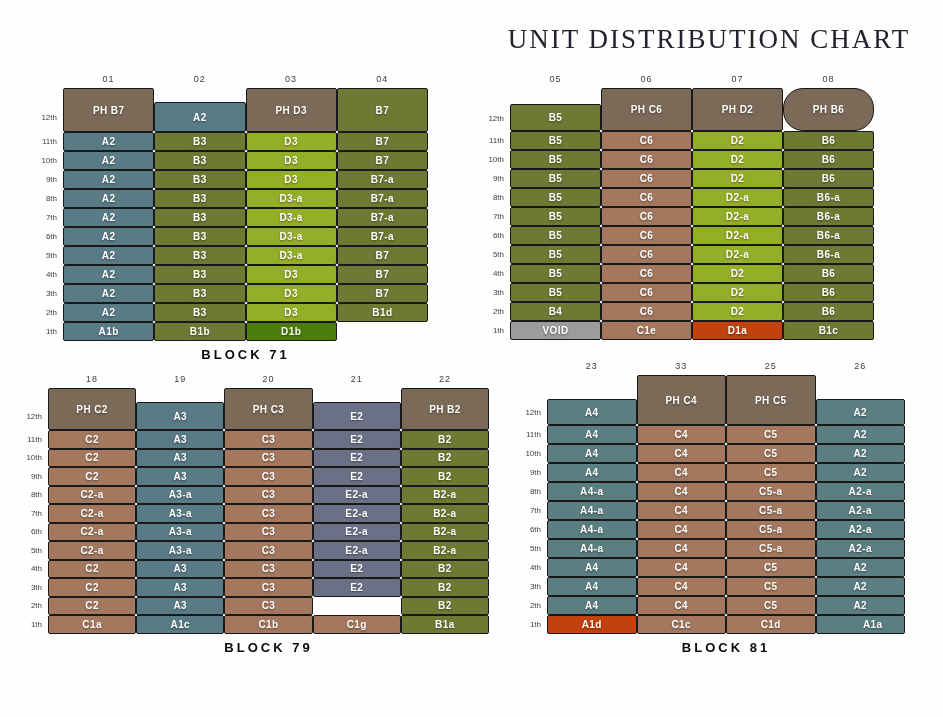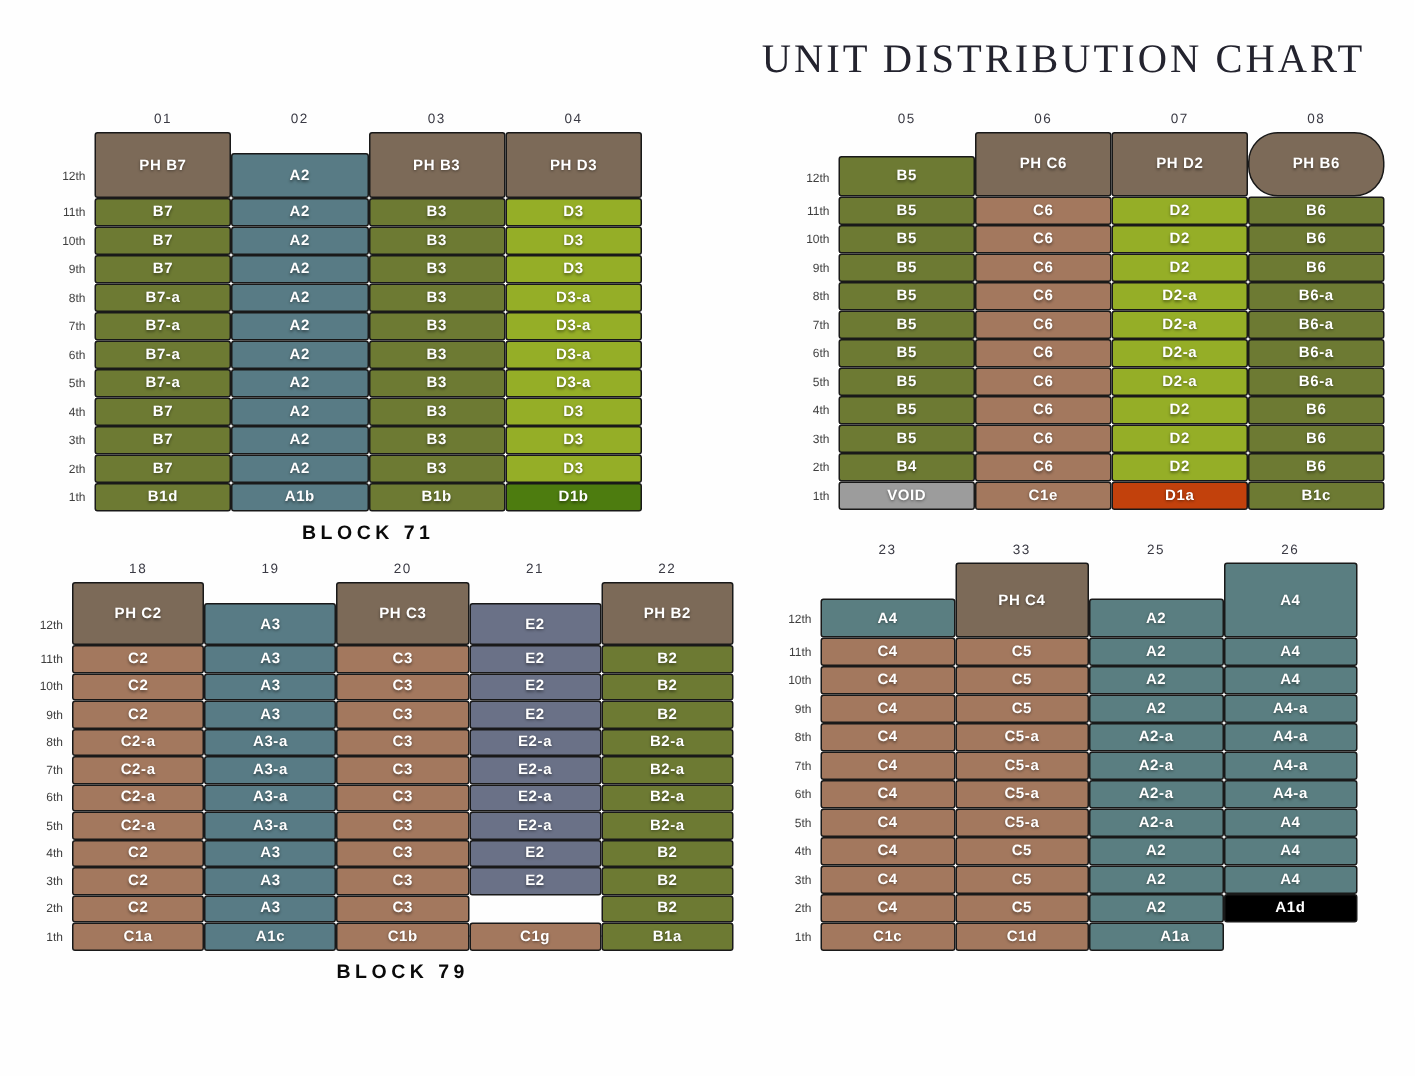--- a/index.html
+++ b/index.html
@@ -61,21 +61,20 @@
             <div class="floor">6th</div>
             <div class="floor">5th</div>
             <div class="floor">4th</div>
             <div class="floor">3th</div>
             <div class="floor">2th</div>
             <div class="floor">1th</div>
           </div>
           <div class="grid" style="width: 365px; grid-template-columns: repeat(4, 1fr); grid-template-rows: 44px repeat(11, 19px);">
             <div class="cell" style="background: rgb(124, 106, 88);">PH B7</div>
             <div class="cell" style="background: rgb(88, 123, 133); margin-top: 14px;">A2</div>
-            <div class="cell" style="background: rgb(124, 106, 88);">PH B3</div>
             <div class="cell" style="background: rgb(124, 106, 88);">PH D3</div>
             <div class="cell" style="background: rgb(109, 122, 51);">B7</div>
             <div class="cell" style="background: rgb(88, 123, 133);">A2</div>
             <div class="cell" style="background: rgb(109, 122, 51);">B3</div>
             <div class="cell" style="background: rgb(149, 174, 39);">D3</div>
             <div class="cell" style="background: rgb(109, 122, 51);">B7</div>
             <div class="cell" style="background: rgb(88, 123, 133);">A2</div>
             <div class="cell" style="background: rgb(109, 122, 51);">B3</div>
             <div class="cell" style="background: rgb(149, 174, 39);">D3</div>
             <div class="cell" style="background: rgb(109, 122, 51);">B7</div>
@@ -111,21 +110,21 @@
             <div class="cell" style="background: rgb(109, 122, 51);">B3</div>
             <div class="cell" style="background: rgb(149, 174, 39);">D3</div>
             <div class="cell" style="background: rgb(109, 122, 51);">B1d</div>
             <div class="cell" style="background: rgb(88, 123, 133);">A1b</div>
             <div class="cell" style="background: rgb(109, 122, 51);">B1b</div>
             <div class="cell" style="background: #4d7c0f;">D1b</div>
           </div>
         </div>
         <div class="block-label" style="left: 34px; width: 365px; top: 259px;">BLOCK 71</div>
       </div>
-      <div class="block" style="left: 525px; top: 88px; width: 398px;">
+      <div class="block" style="left: 476px; top: 88px; width: 398px;">
         <div class="headers" style="left: 34px; top: -14px; width: 364px; grid-template-columns: repeat(4, 1fr);">
           <span>05</span>
           <span>06</span>
           <span>07</span>
           <span>08</span>
         </div>
         <div class="body">
           <div class="floors" style="grid-template-rows: 43px repeat(11, 19px);">
             <div class="floor" style="align-items: flex-end; padding-bottom: 8.5px;">12th</div>
             <div class="floor">11th</div>
@@ -298,20 +297,21 @@
             <div class="floor">6th</div>
             <div class="floor">5th</div>
             <div class="floor">4th</div>
             <div class="floor">3th</div>
             <div class="floor">2th</div>
             <div class="floor">1th</div>
           </div>
           <div class="grid" style="width: 358px; grid-template-columns: repeat(4, 1fr); grid-template-rows: 50px repeat(11, 19px);">
             <div class="cell" style="background: rgb(90, 126, 129); margin-top: 24px;">A4</div>
             <div class="cell" style="background: rgb(124, 106, 88);">PH C4</div>
+            <div class="cell" style="background: rgb(124, 106, 88);">PH C5</div>
             <div class="cell" style="background: rgb(90, 126, 129); margin-top: 24px;">A2</div>
             <div class="cell" style="background: rgb(90, 126, 129);">A4</div>
             <div class="cell" style="background: rgb(163, 120, 94);">C4</div>
             <div class="cell" style="background: rgb(163, 120, 94);">C5</div>
             <div class="cell" style="background: rgb(90, 126, 129);">A2</div>
             <div class="cell" style="background: rgb(90, 126, 129);">A4</div>
             <div class="cell" style="background: rgb(163, 120, 94);">C4</div>
             <div class="cell" style="background: rgb(163, 120, 94);">C5</div>
             <div class="cell" style="background: rgb(90, 126, 129);">A2</div>
             <div class="cell" style="background: rgb(90, 126, 129);">A4</div>
@@ -339,21 +339,22 @@
             <div class="cell" style="background: rgb(163, 120, 94);">C5</div>
             <div class="cell" style="background: rgb(90, 126, 129);">A2</div>
             <div class="cell" style="background: rgb(90, 126, 129);">A4</div>
             <div class="cell" style="background: rgb(163, 120, 94);">C4</div>
             <div class="cell" style="background: rgb(163, 120, 94);">C5</div>
             <div class="cell" style="background: rgb(90, 126, 129);">A2</div>
             <div class="cell" style="background: rgb(90, 126, 129);">A4</div>
             <div class="cell" style="background: rgb(163, 120, 94);">C4</div>
             <div class="cell" style="background: rgb(163, 120, 94);">C5</div>
             <div class="cell" style="background: rgb(90, 126, 129);">A2</div>
-            <div class="cell" style="background: #000000; text-align: right;">A1d</div>
+            <div class="cell" style="background: #c2410c; text-align: right;">A1d</div>
             <div class="cell" style="background: rgb(163, 120, 94);">C1c</div>
             <div class="cell" style="background: rgb(163, 120, 94);">C1d</div>
             <div class="cell" style="background: rgb(90, 126, 129); padding-left: 25px;">A1a</div>
           </div>
         </div>
+        <div class="block-label" style="left: 34px; width: 358px; top: 265px;">BLOCK 81</div>
       </div>
     </div>
 </div>
 
 </body></html>

